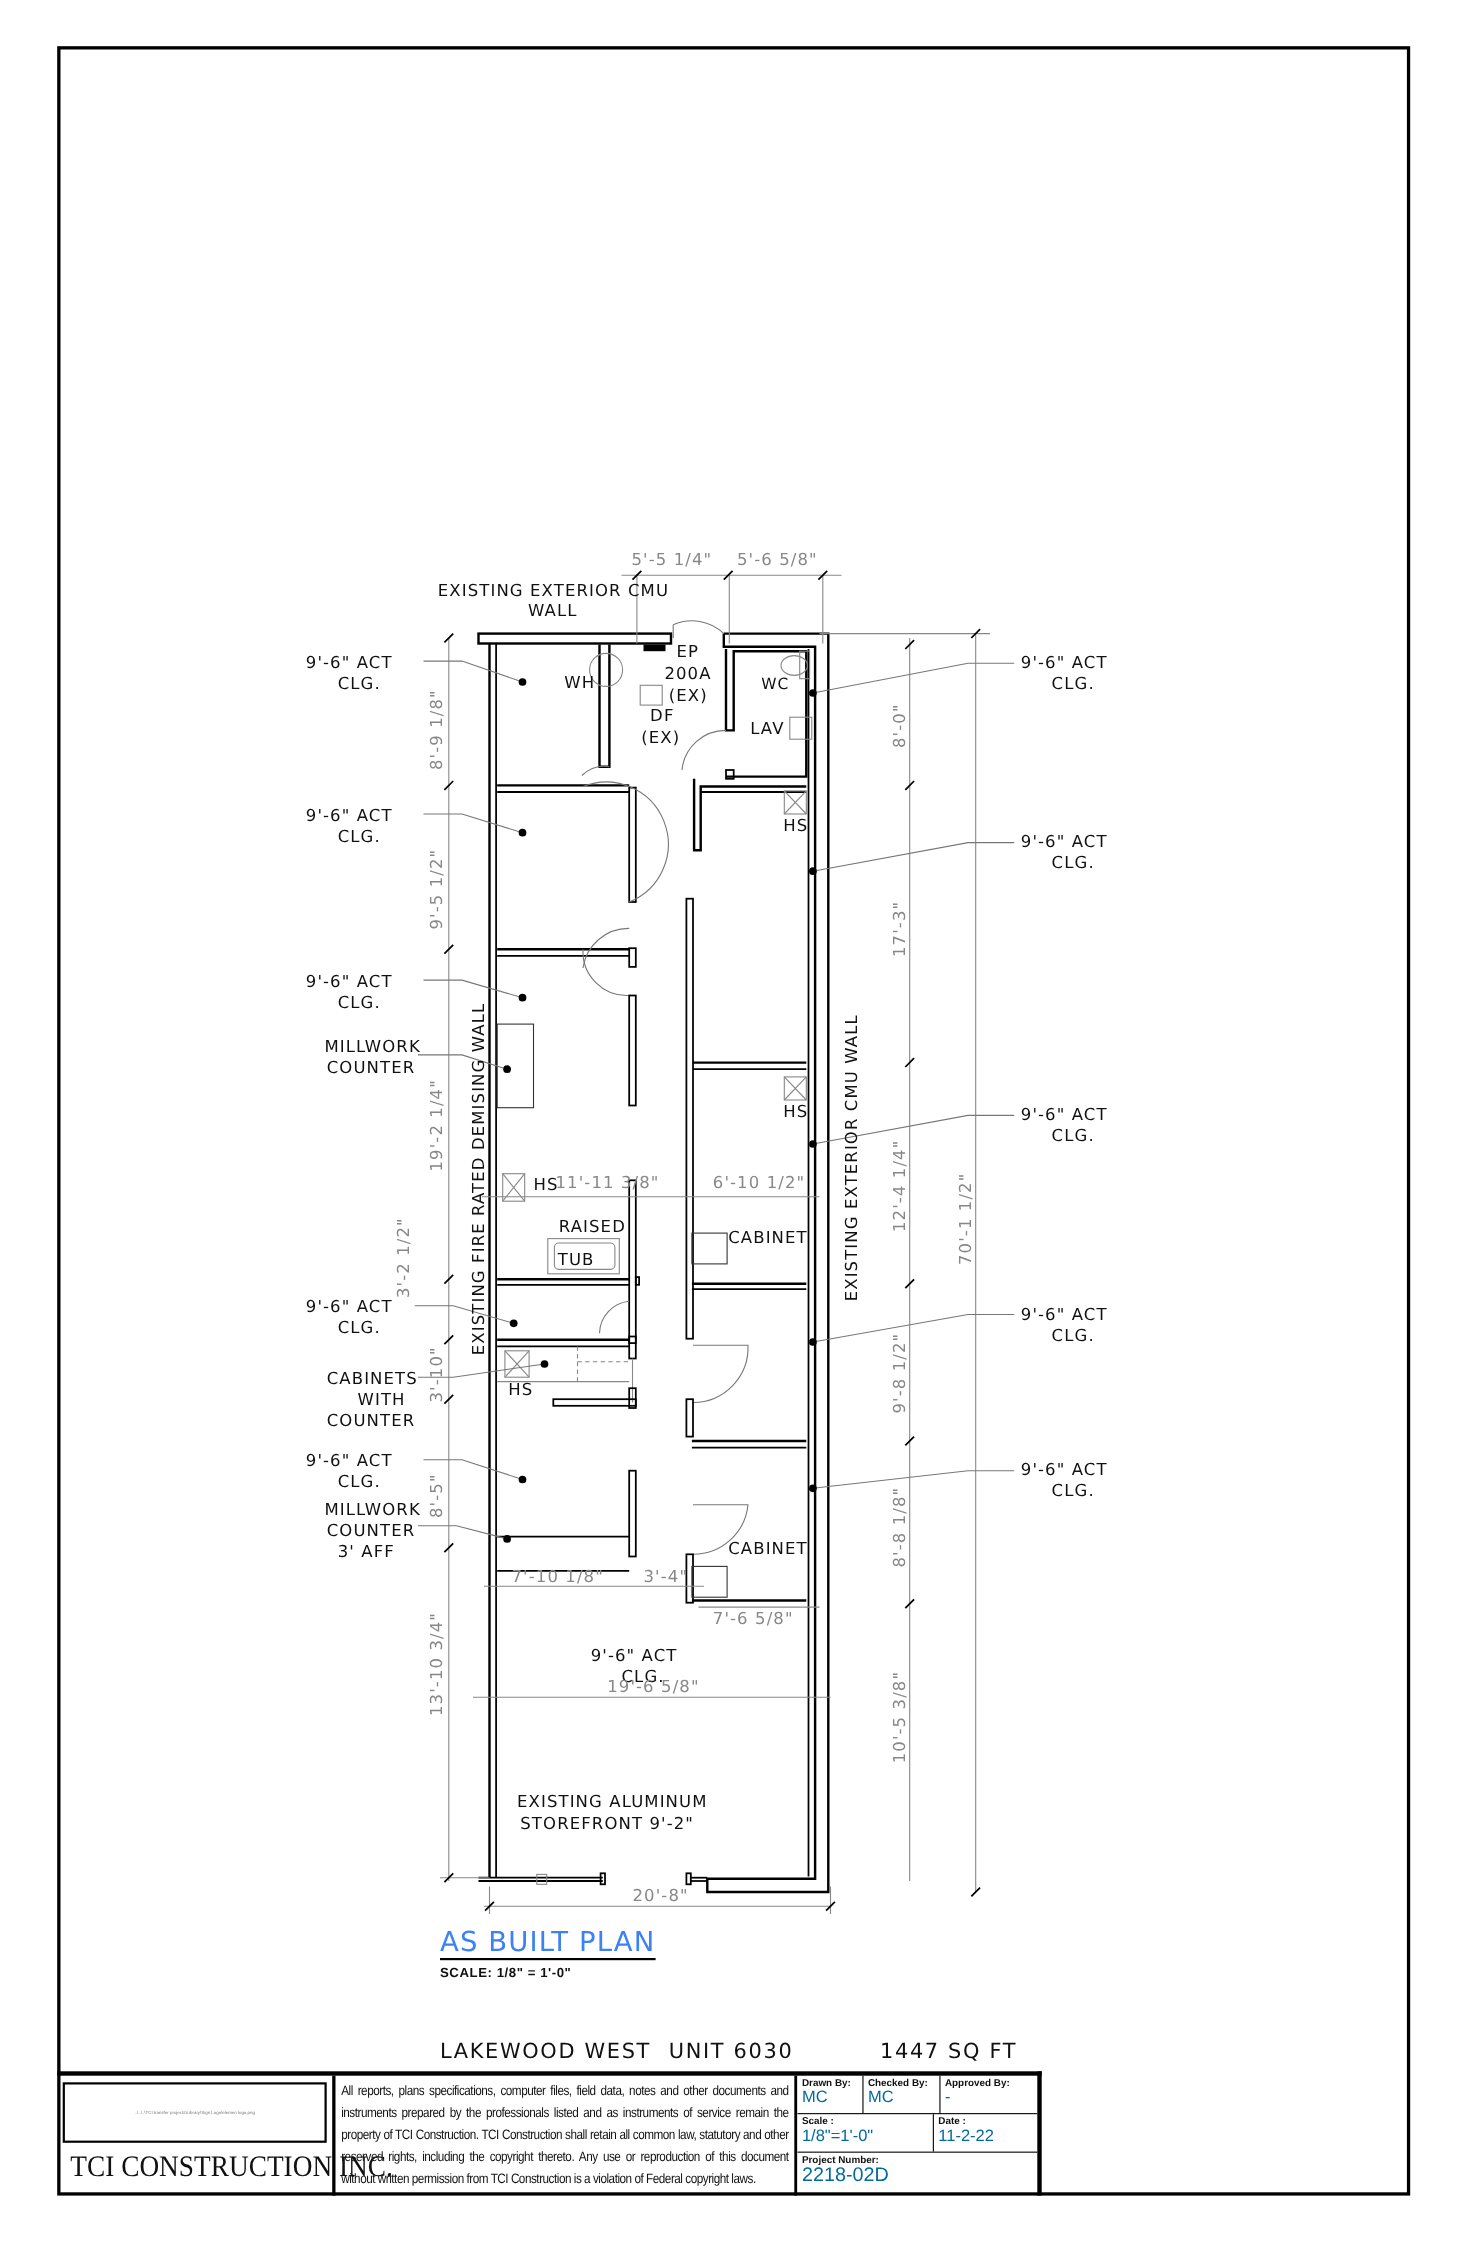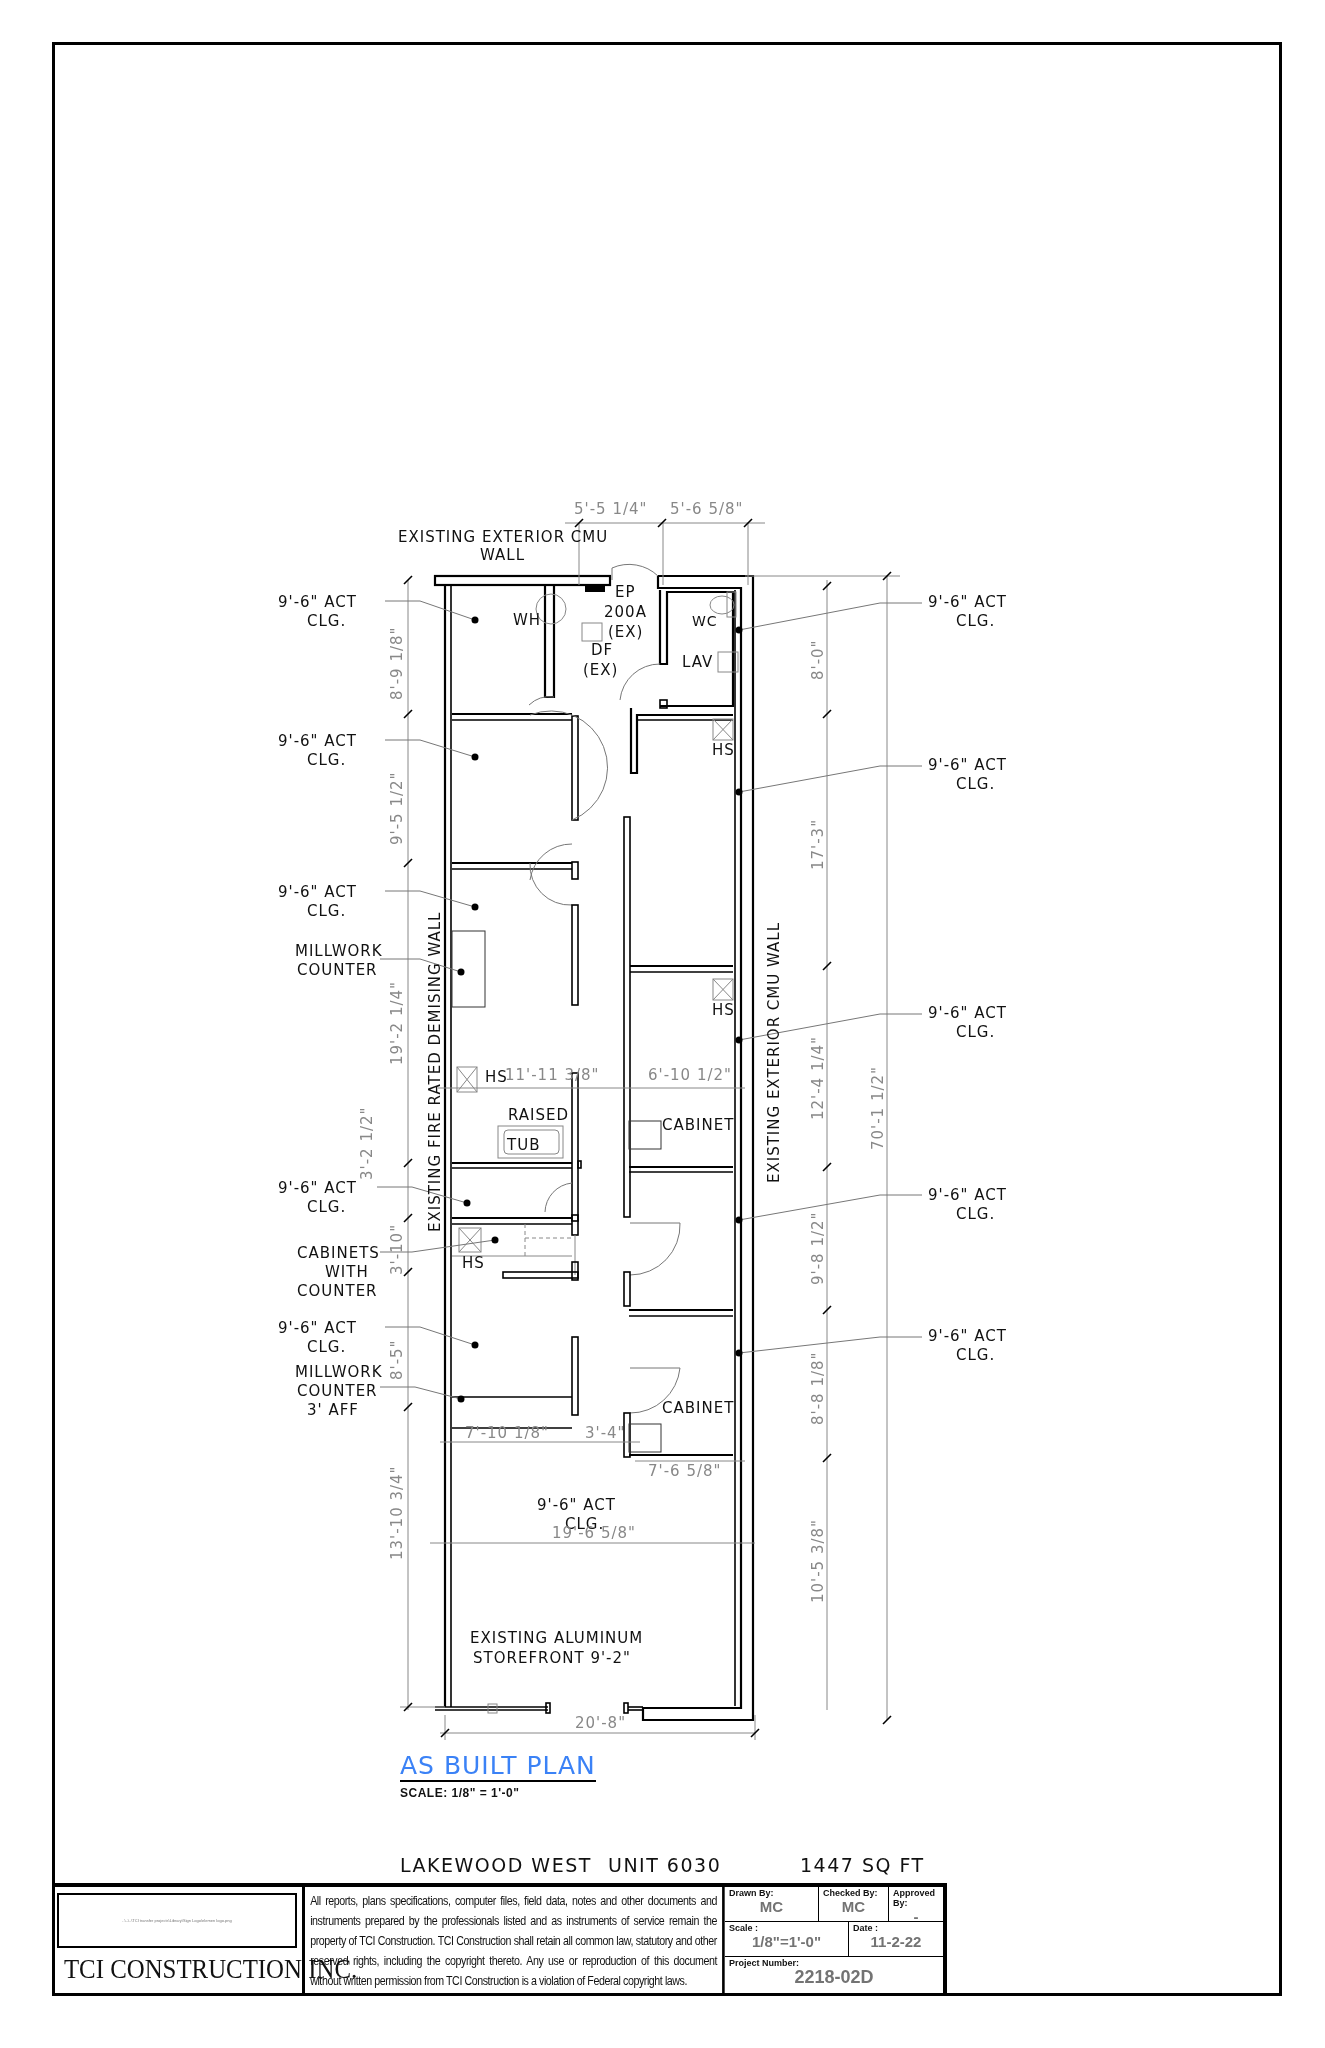--- a/index.html
+++ b/index.html
@@ -23,21 +23,21 @@
   .tb-logo-frame { position: absolute; left: 5px; top: 6px; width: 240px; height: 55px; border: 2px solid #000; box-sizing: border-box; display: flex; align-items: center; justify-content: center; }
   .tb-logo-frame span { font-size: 4px; color: #777; }
   .tb-company { position: absolute; left: 2px; top: 62px; width: 248px; text-align: center; font-family: "Liberation Serif", serif; font-size: 27px; line-height: 40px; color: #111; white-space: nowrap; transform: scaleX(0.92); transform-origin: center; }
   .tb-notice { width: 420px; border-right: 3px solid #000; box-sizing: border-box; padding: 4px 6px; font-family: "Liberation Sans Narrow", "Liberation Sans", sans-serif; font-size: 12.4px; line-height: 20px; color: #111; letter-spacing: -0.5px; text-align: justify; transform: scaleX(0.86); transform-origin: left top; width: 488px; margin-right: -68px; }
   .tb-meta { flex: 1; display: grid; grid-template-rows: 35px 35px 35px; }
   .tb-row { display: flex; border-bottom: 1px solid #000; }
   .tb-row:last-child { border-bottom: none; }
   .tb-cell { border-right: 1px solid #000; position: relative; padding: 1px 4px; box-sizing: border-box; }
   .tb-cell:last-child { border-right: none; }
   .tb-cap { font-size: 9px; font-weight: bold; color: #111; display: block; }
-  .tb-val { font-size: 15px; color: #737373; display: block; text-align: center; line-height: 18px; font-weight: bold; }
+  .tb-val { font-size: 15px; color: #0369a1; display: block; text-align: left; line-height: 18px; }
   .tb-val.big { font-size: 18px; }
 
   .plan-title { position: absolute; left: 400px; top: 1752px; font-family: "DejaVu Sans", sans-serif; font-size: 25px; color: #3b82f6; letter-spacing: 1px; border-bottom: 2px solid #000; padding-bottom: 0px; line-height: 28px; }
   .plan-scale { position: absolute; left: 400px; top: 1786px; font-size: 12px; font-weight: bold; color: #111; letter-spacing: 0.5px; }
   .project-line { position: absolute; top: 1854px; font-family: "DejaVu Sans", sans-serif; font-size: 19px; color: #111; letter-spacing: 1.5px; }
 </style>
 </head>
 <body>
 
 <div class="sheet-border"></div>
@@ -358,21 +358,21 @@
 <div class="title-block">
   <div class="tb-logo">
     <div class="tb-logo-frame">
       <span>..\..\..\TCI transfer projects\Library\Sign Logo\elemen logo.png</span>
     </div>
     <div class="tb-company">TCI CONSTRUCTION INC.</div>
   </div>
   <div class="tb-notice">All reports, plans specifications, computer files, field data, notes and other documents and instruments prepared by the professionals listed and as instruments of service remain the property of TCI Construction. TCI Construction shall retain all common law, statutory and other reserved rights, including the copyright thereto. Any use or reproduction of this document without written permission from TCI Construction is a violation of Federal copyright laws.</div>
   <div class="tb-meta">
     <div class="tb-row">
-      <div class="tb-cell" style="width:94px">
+      <div class="tb-cell" style="width:60px">
         <span class="tb-cap">Drawn By:</span>
         <span class="tb-val">MC</span>
       </div>
       <div class="tb-cell" style="width:70px">
         <span class="tb-cap">Checked By:</span>
         <span class="tb-val">MC</span>
       </div>
       <div class="tb-cell" style="flex:1">
         <span class="tb-cap">Approved By:</span>
         <span class="tb-val">-</span>

